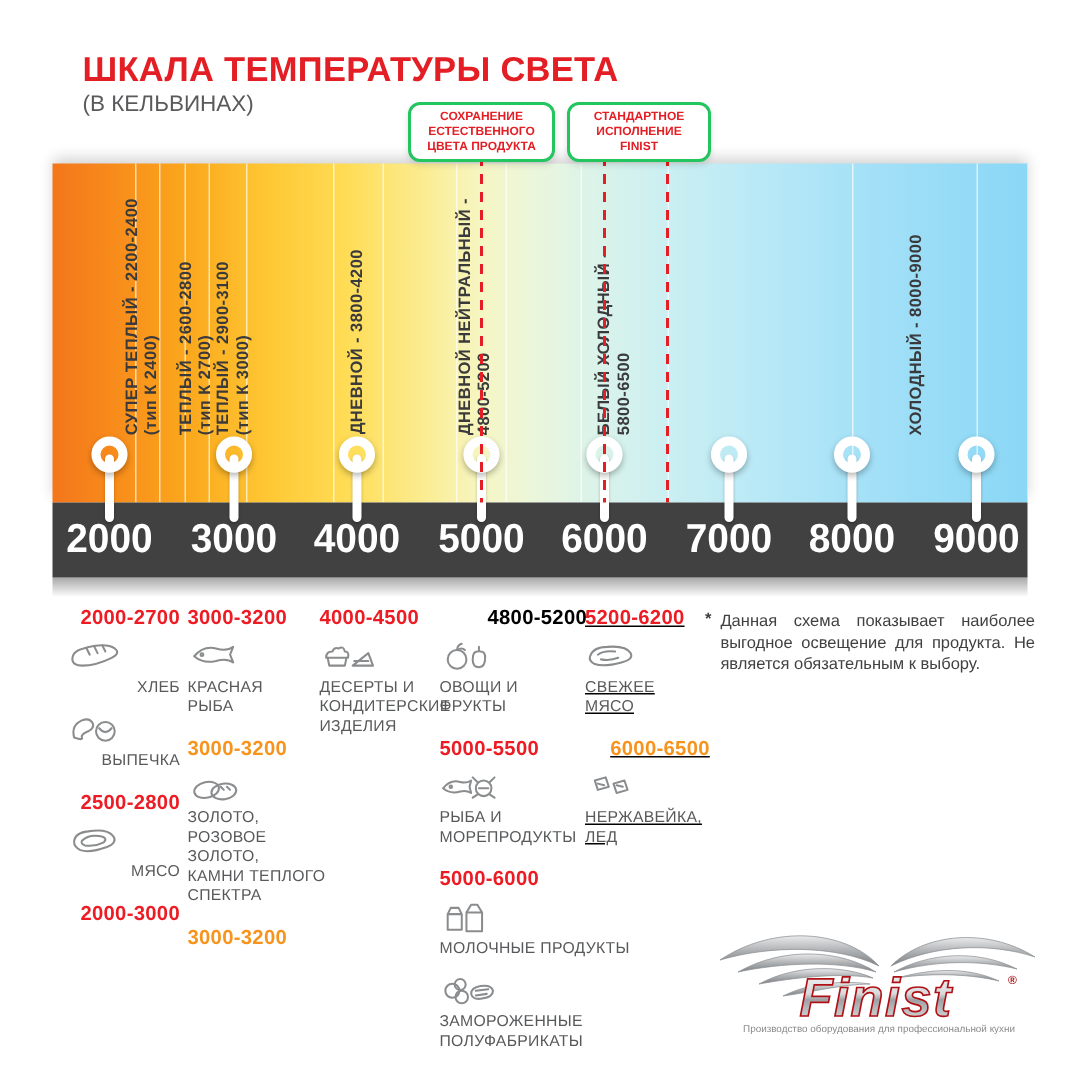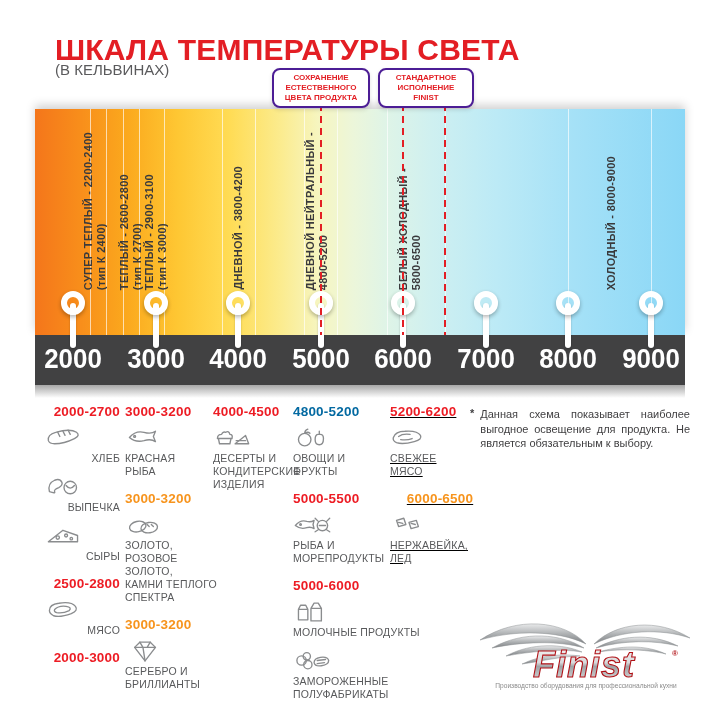--- a/index.html
+++ b/index.html
@@ -1,37 +1,37 @@
 <!DOCTYPE html>
 <html><head>
 <meta charset="utf-8">
 <style>
   html,body{margin:0;padding:0;background:#fff;}
   .page{position:relative;width:720px;height:720px;background:#fff;overflow:hidden;
         font-family:"Liberation Sans",sans-serif;-webkit-font-smoothing:antialiased;}
-  .title{position:absolute;left:55px;top:33px;font-size:30px;font-weight:bold;color:#E31E24;letter-spacing:.2px;}
+  .title{position:absolute;left:55px;top:33px;font-size:23px;font-weight:bold;color:#E31E24;letter-spacing:.2px;}
   .subtitle{position:absolute;left:55px;top:61px;font-size:15px;color:#5a5a5c;}
 
   .chart{position:absolute;left:0;top:0;width:720px;height:400px;}
   .strip{position:absolute;left:35px;top:109px;width:650px;height:226px;z-index:1;
          background:linear-gradient(90deg,#F4761B 0%,#F88E1B 7%,#FBA81D 14%,#FEC733 22%,
            #FFDC55 30%,#FBEC90 38%,#F6F6C3 44%,#ECF6DA 49%,#DFF4E7 54%,#CFF0F0 61%,
            #BCEAF6 71%,#A5E1F7 83%,#8AD7F6 100%);
          box-shadow:0 -4px 9px rgba(0,0,0,0.18);}
   .sep{position:absolute;top:0;bottom:0;width:1px;background:rgba(255,255,255,0.65);}
   .vlabel{position:absolute;bottom:45px;writing-mode:vertical-rl;transform:rotate(180deg);
           font-weight:bold;font-size:11px;line-height:13px;color:#3a3a3c;letter-spacing:.3px;
           white-space:pre;z-index:2;}
   .marker-stem{position:absolute;top:303px;width:6px;height:45px;background:#fff;border-radius:3px;
                z-index:5;box-shadow:0 1px 2px rgba(0,0,0,0.25);}
   .marker-ring{position:absolute;top:291px;width:12px;height:12px;border:6px solid #fff;border-radius:50%;
                z-index:6;box-shadow:0 2px 4px rgba(0,0,0,0.30);}
   .dash{position:absolute;top:104px;height:231px;width:2px;z-index:8;
         background:repeating-linear-gradient(180deg,#E31E24 0 7px,transparent 7px 12px);}
-  .callout{position:absolute;top:68px;background:#fff;border:2px solid #4c1d95;border-radius:8px;
+  .callout{position:absolute;top:68px;background:#fff;border:2px solid #22c55e;border-radius:8px;
            color:#E31E24;font-weight:bold;font-size:8px;line-height:10px;text-align:center;
            padding:3px 2px;z-index:9;box-shadow:0 2px 4px rgba(0,0,0,0.12);}
   #callout-0{left:272px;width:90px;}
   #callout-1{left:378px;width:88px;}
   .kbar{position:absolute;left:35px;top:335px;width:650px;height:50px;background:#414142;z-index:4;}
   .knum{position:absolute;top:9px;transform:translateX(-50%) scaleX(.96);color:#fff;font-weight:bold;
         font-size:27px;white-space:nowrap;}
   .kbar-shadow{position:absolute;left:35px;top:385px;width:650px;height:13px;z-index:1;
         background:linear-gradient(180deg,rgba(60,60,60,0.45),rgba(255,255,255,0));}
 
@@ -153,29 +153,20 @@
           <div class="label">ХЛЕБ</div>
         </div>
         <div class="item">
           <svg width="38" height="25" viewBox="0 0 36 24" fill="none" stroke="#8a8c8e" stroke-width="1.3" stroke-linecap="round" stroke-linejoin="round">
             <path d="M4 17 Q2 9 9 6 Q14 4 16 8 Q17 11 13 13 Q8 15 9 17 Q10 19 4 17 Z"></path>
             <circle cx="24" cy="13" r="6"></circle>
             <path d="M20 11 Q24 16 28 11"></path>
           </svg>
           <div class="label">ВЫПЕЧКА</div>
         </div>
-        <div class="item">
-          <svg width="38" height="25" viewBox="0 0 36 24" fill="none" stroke="#8a8c8e" stroke-width="1.3" stroke-linecap="round" stroke-linejoin="round">
-            <path d="M3 18 L17 7 L31 12 L31 18 Z"></path>
-            <circle cx="12" cy="14" r="1.6"></circle>
-            <circle cx="20" cy="12" r="1.4"></circle>
-            <circle cx="25" cy="15" r="1.2"></circle>
-          </svg>
-          <div class="label">СЫРЫ</div>
-        </div>
         <div class="range" style="color: rgb(237, 28, 36);">2500-2800</div>
         <div class="item">
           <svg width="38" height="25" viewBox="0 0 36 24" fill="none" stroke="#8a8c8e" stroke-width="1.3" stroke-linecap="round" stroke-linejoin="round">
             <path d="M4 13 Q4 7 13 6 Q25 4 29 9 Q32 13 25 16 Q14 20 8 18 Q4 16 4 13 Z"></path>
             <path d="M9 12 Q13 8 20 9 Q26 10 23 13 Q17 16 11 15 Q8 14 9 12 Z"></path>
           </svg>
           <div class="label">МЯСО</div>
         </div>
         <div class="range" style="color: rgb(237, 28, 36);">2000-3000</div>
       </div>
@@ -195,45 +186,37 @@
             <ellipse cx="12" cy="14" rx="8" ry="5" transform="rotate(-12 12 14)"></ellipse>
             <ellipse cx="23" cy="15" rx="8" ry="5" transform="rotate(-8 23 15)"></ellipse>
             <path d="M21 12 L23 14 M25 12 L27 14"></path>
           </svg>
           <div class="label">ЗОЛОТО,
 РОЗОВОЕ ЗОЛОТО,
 КАМНИ ТЕПЛОГО
 СПЕКТРА</div>
         </div>
         <div class="range" style="color: rgb(247, 148, 29);">3000-3200</div>
-        <div class="item">
-          <svg width="38" height="25" viewBox="0 0 36 24" fill="none" stroke="#8a8c8e" stroke-width="1.3" stroke-linecap="round" stroke-linejoin="round">
-            <path d="M9 9 L14 4 L24 4 L29 9 L19 22 Z"></path>
-            <path d="M9 9 L29 9 M14 4 L17 9 L19 22 M24 4 L21 9"></path>
-          </svg>
-          <div class="label">СЕРЕБРО И
-БРИЛЛИАНТЫ</div>
-        </div>
       </div>
       <div class="col" style="left: 205px; width: 100px; margin-left: 8px;">
         <div class="range" style="color: rgb(237, 28, 36);">4000-4500</div>
         <div class="item">
           <svg width="38" height="25" viewBox="0 0 36 24" fill="none" stroke="#8a8c8e" stroke-width="1.3" stroke-linecap="round" stroke-linejoin="round">
             <path d="M4 13 Q4 9 8 9 Q9 6 12 7 Q15 5 16 9 Q19 9 18 13 Z"></path>
             <path d="M5 13 L6 18 L16 18 L17 13"></path>
             <path d="M21 18 L34 18 L31 10 Z"></path>
             <path d="M22 15 L31 15"></path>
           </svg>
           <div class="label">ДЕСЕРТЫ И
 КОНДИТЕРСКИЕ
 ИЗДЕЛИЯ</div>
         </div>
       </div>
       <div class="col" style="left: 293px; width: 140px;">
-        <div class="range" style="color: #0369a1;">4800-5200</div>
+        <div class="range" style="color: #000000; margin-left: 32px;">4800-5200</div>
         <div class="item">
           <svg width="38" height="25" viewBox="0 0 36 24" fill="none" stroke="#8a8c8e" stroke-width="1.3" stroke-linecap="round" stroke-linejoin="round">
             <circle cx="11" cy="14" r="6"></circle>
             <path d="M11 8 Q11 5 14 4 M11 8 Q14 6 16 8"></path>
             <path d="M24 9 Q21 9 21 14 Q21 19 25 19 Q29 19 29 13 Q29 9 26 9 M25 9 L25 6"></path>
           </svg>
           <div class="label">ОВОЩИ И
 ФРУКТЫ</div>
         </div>
         <div class="range" style="color: rgb(237, 28, 36);">5000-5500</div>

